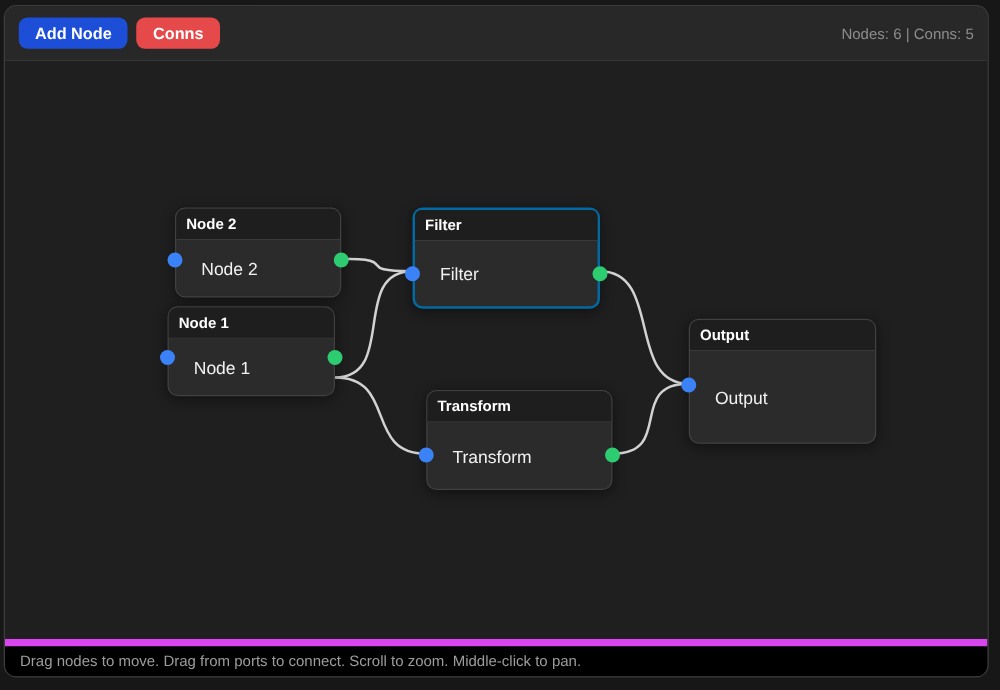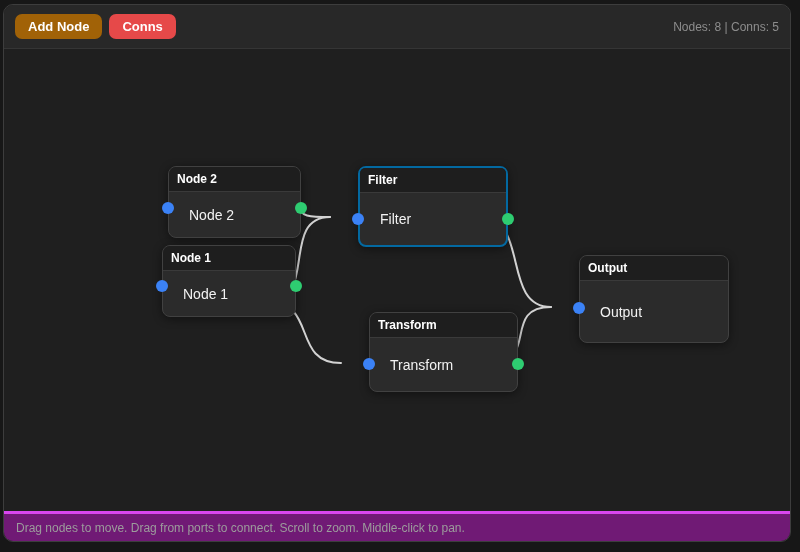--- a/index.html
+++ b/index.html
@@ -34,21 +34,21 @@
     border: none;
     border-radius: 7px;
     color: #ffffff;
     font-family: inherit;
     font-size: 13px;
     font-weight: 700;
     padding: 6px 13px;
     cursor: pointer;
     line-height: 1;
   }
-  .btn-add { background: #a16207; text-align: right; }
+  .btn-add { background: #1d4ed8; text-align: right; }
   .btn-clear { background: #e64949; }
   .stats {
     margin-left: auto;
     color: #8d8d8d;
     font-size: 12px;
   }
   .canvas {
     position: relative;
     flex: 1;
     background: #1f1f1f;
@@ -65,21 +65,20 @@
     stroke: #d2d2d2;
     stroke-width: 2;
     stroke-linecap: round;
   }
   .node {
     position: absolute;
     background: #2b2b2b;
     border: 1px solid #414141;
     border-radius: 8px;
     box-shadow: 0 2px 10px rgba(0,0,0,0.45);
-    margin-left: 28px;
   }
   .node.selected {
     border: 2px solid #0369a1;
   }
   .node-header {
     height: 25px;
     background: #1e1e1e;
     border-bottom: 1px solid #3a3a3a;
     border-radius: 7px 7px 0 0;
     color: #ffffff;
@@ -106,37 +105,37 @@
     border-radius: 50%;
     cursor: crosshair;
   }
   .port-in  { left: -7px;  background: #3b82f6; }
   .port-out { right: -7px; background: #2ecc71; }
   .node.selected .port-in  { left: -8px; }
   .node.selected .port-out { right: -8px; }
   .statusbar {
     height: 30px;
     flex: 0 0 30px;
-    background: #701a75;
-    border-top: 3px solid #d946ef;
+    background: #000000;
+    border-top: 6px solid #d946ef;
     display: flex;
     align-items: center;
     padding: 0 12px;
     color: #9c9c9c;
     font-size: 12px;
   }
 </style>
 </head>
 <body>
 
 <div class="window">
   <div class="toolbar">
     <button class="btn btn-add">Add Node</button>
     <button class="btn btn-clear">Conns</button>
-    <span class="stats">Nodes: 8 | Conns: 5</span>
+    <span class="stats">Nodes: 6 | Conns: 5</span>
   </div>
 
   <div class="canvas">
     <svg class="wires" viewBox="0 0 786 462">
         <path d="M 269 158 C 319 158, 276 168, 326 168" stroke="#d2d2d2"></path>
         <path d="M 264 253 C 314 253, 276 168, 326 168" stroke="#d2d2d2"></path>
         <path d="M 264 253 C 314 253, 287 314, 337 314" stroke="#d2d2d2"></path>
         <path d="M 476 168 C 526 168, 497 258, 547 258" stroke="#d2d2d2"></path>
         <path d="M 486 314 C 536 314, 497 258, 547 258" stroke="#d2d2d2"></path>
       </svg>
@@ -174,21 +173,21 @@
       <div class="node" style="left: 337px; top: 263px; width: 149px; height: 80px; text-align: right;">
         <div class="node-header">
           <span>Transform</span>
         </div>
         <div class="node-body">
           <span>Transform</span>
         </div>
         <div class="port port-in" style="top: 45px; background: rgb(59, 130, 246);"></div>
         <div class="port port-out" style="top: 45px; background: rgb(46, 204, 113);"></div>
       </div>
-      <div class="node" style="left: 547px; top: 206px; width: 150px; height: 88px;">
+      <div class="node" style="left: 547px; top: 206px; width: 150px; height: 100px;">
         <div class="node-header">
           <span>Output</span>
         </div>
         <div class="node-body">
           <span>Output</span>
         </div>
         <div class="port port-in" style="top: 46px; background: rgb(59, 130, 246);"></div>
       </div>
     </div>
 

